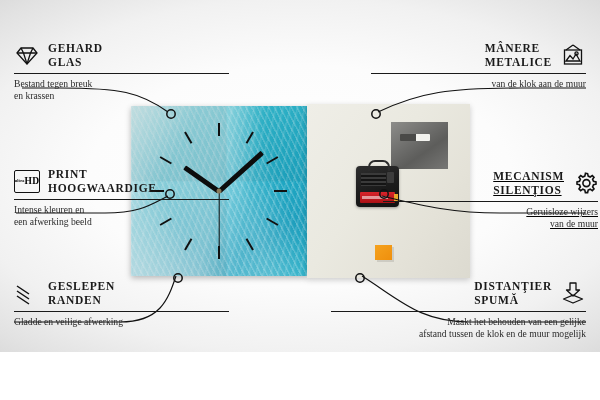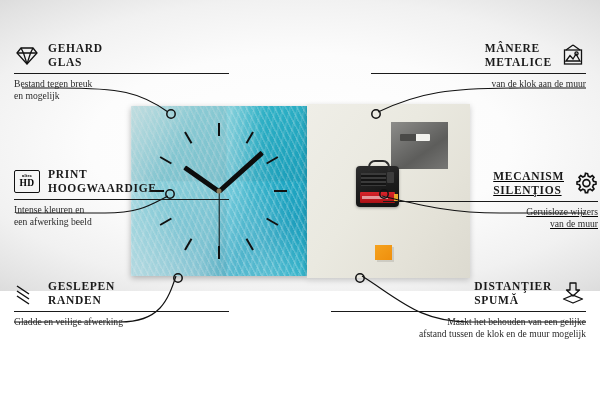--- a/index.html
+++ b/index.html
@@ -2,21 +2,21 @@
 <html><head>
 <meta charset="utf-8">
 <style>
   html,body{margin:0;padding:0;}
   body{
     width:600px;height:400px;overflow:hidden;
     font-family:"Liberation Serif",serif;
     background:#ffffff;
   }
   #stage{
-    position:relative;width:600px;height:291px;
+    position:relative;width:600px;height:352px;
     background:
       radial-gradient(ellipse 78% 70% at 50% 50%, #ffffff 0%, #fcfcfc 45%, #f1f1f1 72%, #e2e2e2 90%, #d8d8d8 100%);
   }
 
   
   #product{
     position:absolute;left:131px;top:106px;width:340px;height:170px;
   }
   .clock-face{
     position:absolute;left:0;top:0;width:176px;height:170px;
@@ -85,21 +85,21 @@
     line-height:13.5px;text-transform:uppercase;
   }
   .feat.right .title{text-align:left;}
   .feat .rule{border-top:1.2px solid #1a1a1a;margin:4px 0 4px 0;}
   .feat .desc{font-size:9.6px;color:#2b2b2b;line-height:11.6px;}
   .feat.right .desc{text-align:right;}
   .ico{width:26px;height:24px;flex:0 0 auto;display:flex;align-items:center;justify-content:center;}
   .ico svg{display:block;}
   .hd-badge{
     width:24px;height:21px;border:1.4px solid #111;border-radius:2px;
-    display:flex;flex-direction:column;align-items:center;justify-content:center;line-height:1;
+    display:flex;flex-direction:row;align-items:center;justify-content:center;line-height:1;
   }
   .hd-badge .u{font-size:4.2px;font-weight:bold;letter-spacing:.2px;}
   .hd-badge .h{font-size:9.5px;font-weight:bold;letter-spacing:.3px;margin-top:.5px;}
 </style>
 </head>
 <body>
 
 <div id="stage">
 
   <div id="product">
@@ -169,21 +169,21 @@
         </svg>
       </span>
       <div class="title">
         <div>GEHARD</div>
         <div>GLAS</div>
       </div>
     </div>
     <div class="rule"></div>
     <div class="desc">
       <div>Bestand tegen breuk</div>
-      <div>en mogelijk</div>
+      <div>en krassen</div>
     </div>
   </div>
 
   <div class="feat left" style="left:14px;top:168px;">
     <div class="head">
       <span class="ico">
         <span class="hd-badge">
           <span class="u">ultra</span>
           <span class="h">HD</span>
         </span>

